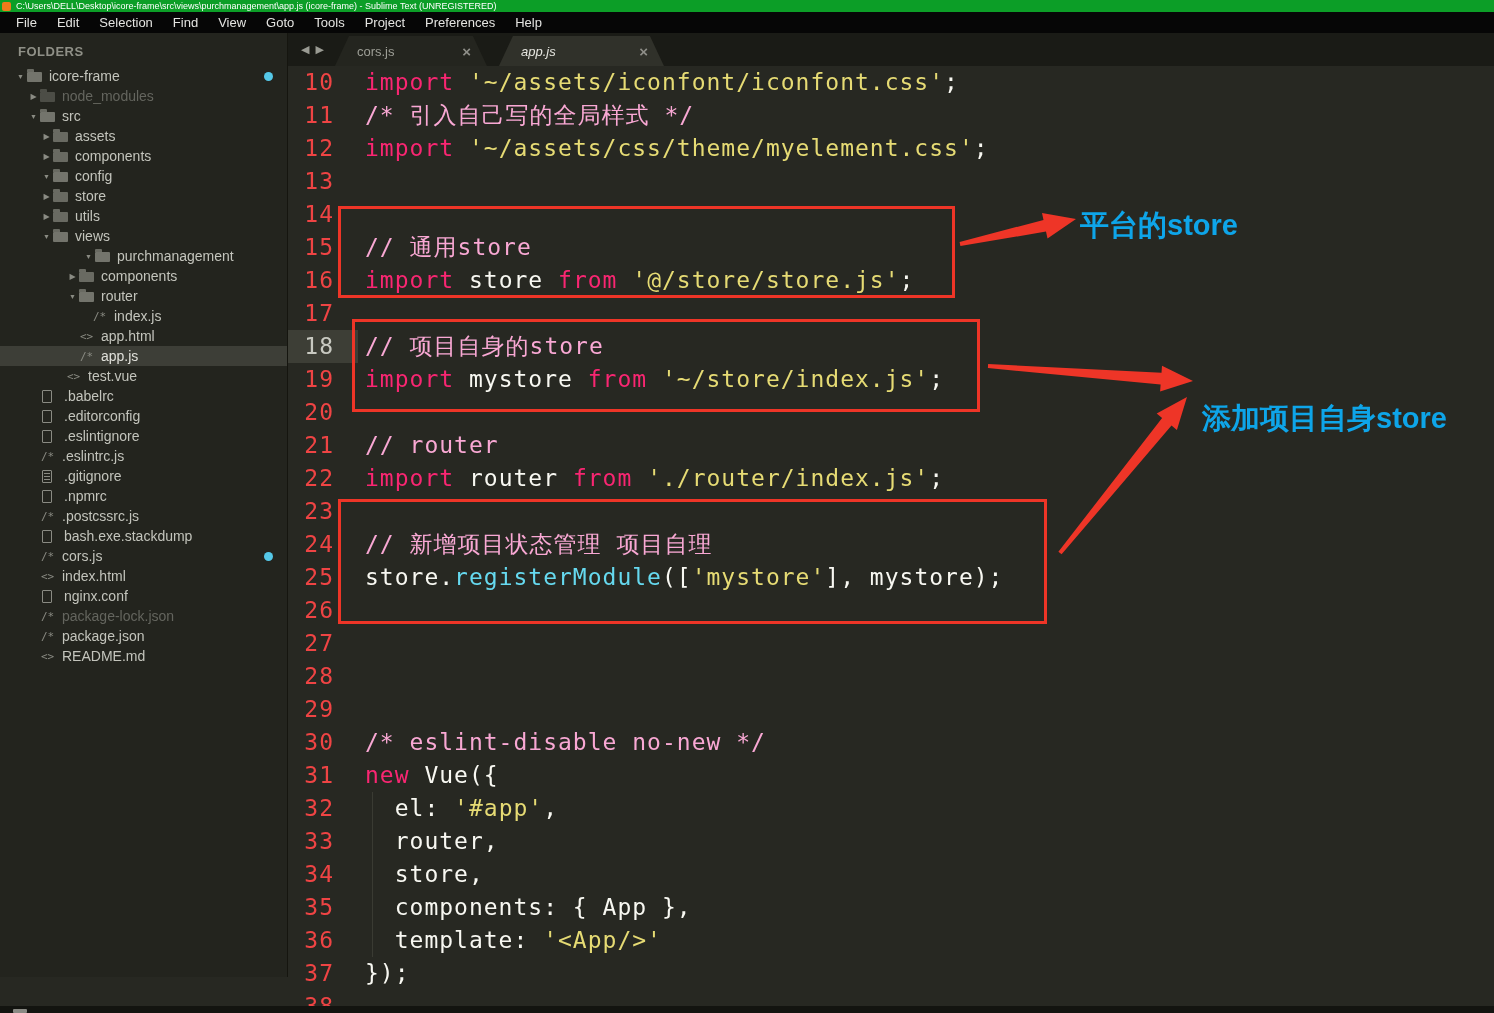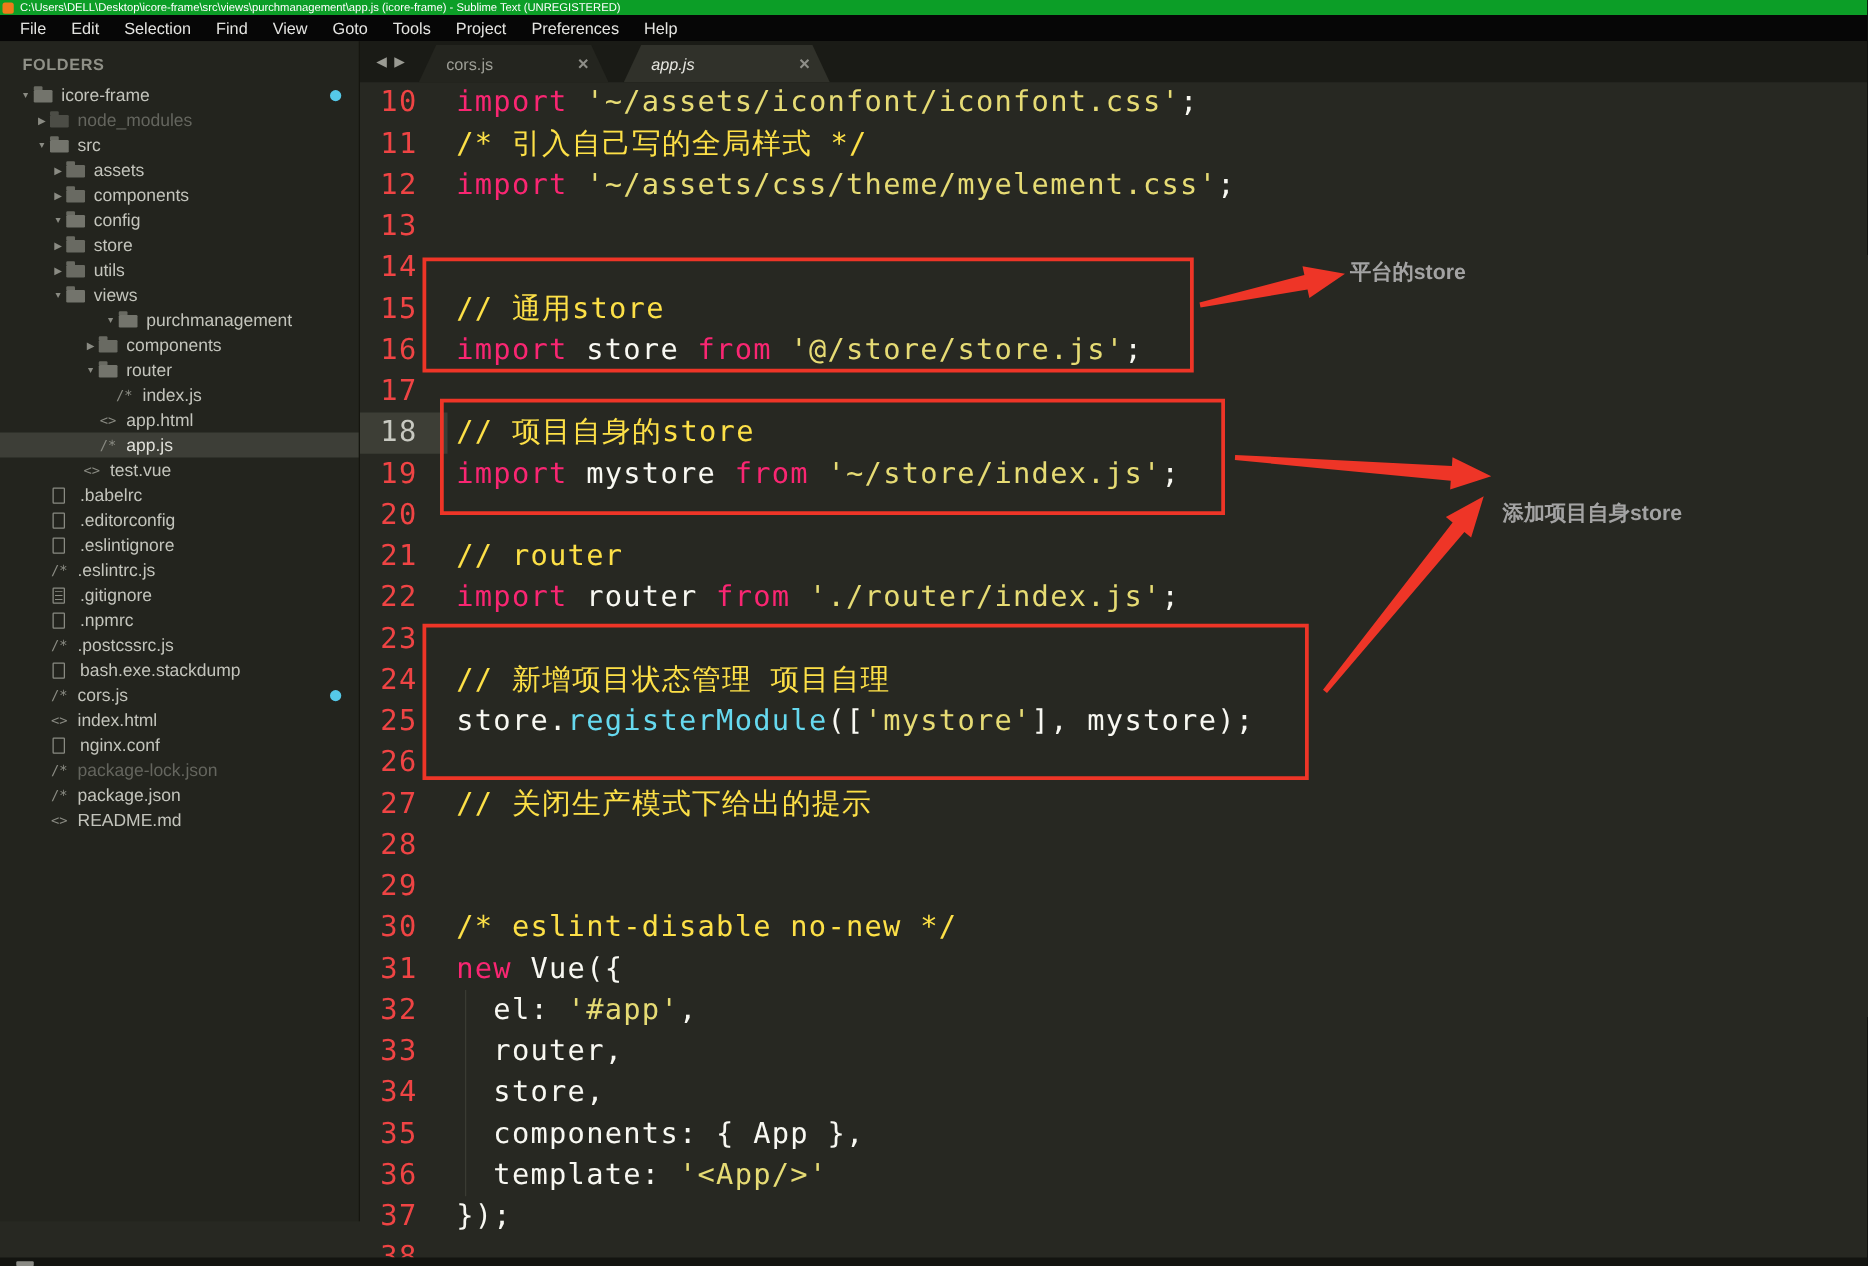--- a/index.html
+++ b/index.html
@@ -58,31 +58,31 @@
   
   .editor{position:absolute;left:288px;top:66px;right:0;bottom:7px;background:#272822;overflow:hidden;}
   .line{display:flex;height:33px;font-family:"DejaVu Sans Mono",monospace;font-size:23px;
         line-height:33px;letter-spacing:1px;white-space:pre;}
   .ln{width:70px;flex:0 0 auto;box-sizing:border-box;text-align:right;padding-right:24px;
       color:#ef4444;}
   .ln.cur{background:#3d3e36;color:#c8c9c1;}
   .lc{padding-left:7px;color:#f8f8f2;}
   .t-kw{color:#f92672;}
   .t-str{color:#e6db74;}
-  .t-cmt{color:#fde047;}
+  .t-cmt{color:#f9a8d4;}
   .t-fn{color:#66d9ef;}
   .t-cls{color:#66d9ef;font-style:italic;}
   .t-cst{color:#ae81ff;}
   .t-pl{color:#f8f8f2;}
   .indent-guide{position:absolute;left:84px;top:726px;width:1px;height:165px;background:#3a3b33;}
 
   
   #annotations{position:absolute;left:0;top:0;width:1494px;height:1013px;pointer-events:none;}
   .abox{position:absolute;border:3px solid #ee3527;box-sizing:border-box;}
-  .alabel{position:absolute;color:#a3a3a3;font-size:17px;font-weight:600;white-space:nowrap;}
+  .alabel{position:absolute;color:#0ea5e9;font-size:29px;font-weight:600;white-space:nowrap;}
   #arrow-svg{position:absolute;left:0;top:0;}
 
   
   .statusbar{position:absolute;left:0;bottom:0;width:100%;height:7px;background:#131410;}
   .status-chip{position:absolute;left:13px;top:3px;width:14px;height:4px;background:#8a8a84;border-radius:1px;}
 </style>
 </head>
 <body>
 
 <div class="app">
@@ -292,21 +292,21 @@
         <div class="line"><span class="ln">17</span><span class="lc"></span></div>
         <div class="line"><span class="ln cur">18</span><span class="lc"><span class="t-cmt">// 项目自身的store</span></span></div>
         <div class="line"><span class="ln">19</span><span class="lc"><span class="t-kw">import</span><span class="t-pl"> mystore </span><span class="t-kw">from</span><span class="t-pl"> </span><span class="t-str">'~/store/index.js'</span><span class="t-pl">;</span></span></div>
         <div class="line"><span class="ln">20</span><span class="lc"></span></div>
         <div class="line"><span class="ln">21</span><span class="lc"><span class="t-cmt">// router</span></span></div>
         <div class="line"><span class="ln">22</span><span class="lc"><span class="t-kw">import</span><span class="t-pl"> router </span><span class="t-kw">from</span><span class="t-pl"> </span><span class="t-str">'./router/index.js'</span><span class="t-pl">;</span></span></div>
         <div class="line"><span class="ln">23</span><span class="lc"></span></div>
         <div class="line"><span class="ln">24</span><span class="lc"><span class="t-cmt">// 新增项目状态管理 项目自理</span></span></div>
         <div class="line"><span class="ln">25</span><span class="lc"><span class="t-pl">store.</span><span class="t-fn">registerModule</span><span class="t-pl">([</span><span class="t-str">'mystore'</span><span class="t-pl">], mystore);</span></span></div>
         <div class="line"><span class="ln">26</span><span class="lc"></span></div>
-        <div class="line"><span class="ln">27</span><span class="lc"><span class="t-cmt">// 关闭生产模式下给出的提示</span></span></div>
+        <div class="line"><span class="ln">27</span></div>
         <div class="line"><span class="ln">28</span></div>
         <div class="line"><span class="ln">29</span><span class="lc"></span></div>
         <div class="line"><span class="ln">30</span><span class="lc"><span class="t-cmt">/* eslint-disable no-new */</span></span></div>
         <div class="line"><span class="ln">31</span><span class="lc"><span class="t-kw">new</span><span class="t-pl"> Vue({</span></span></div>
         <div class="line"><span class="ln">32</span><span class="lc"><span class="t-pl">  el: </span><span class="t-str">'#app'</span><span class="t-pl">,</span></span></div>
         <div class="line"><span class="ln">33</span><span class="lc"><span class="t-pl">  router,</span></span></div>
         <div class="line"><span class="ln">34</span><span class="lc"><span class="t-pl">  store,</span></span></div>
         <div class="line"><span class="ln">35</span><span class="lc"><span class="t-pl">  components: { App },</span></span></div>
         <div class="line"><span class="ln">36</span><span class="lc"><span class="t-pl">  template: </span><span class="t-str">'&lt;App/&gt;'</span></span></div>
         <div class="line"><span class="ln">37</span><span class="lc"><span class="t-pl">});</span></span></div>

